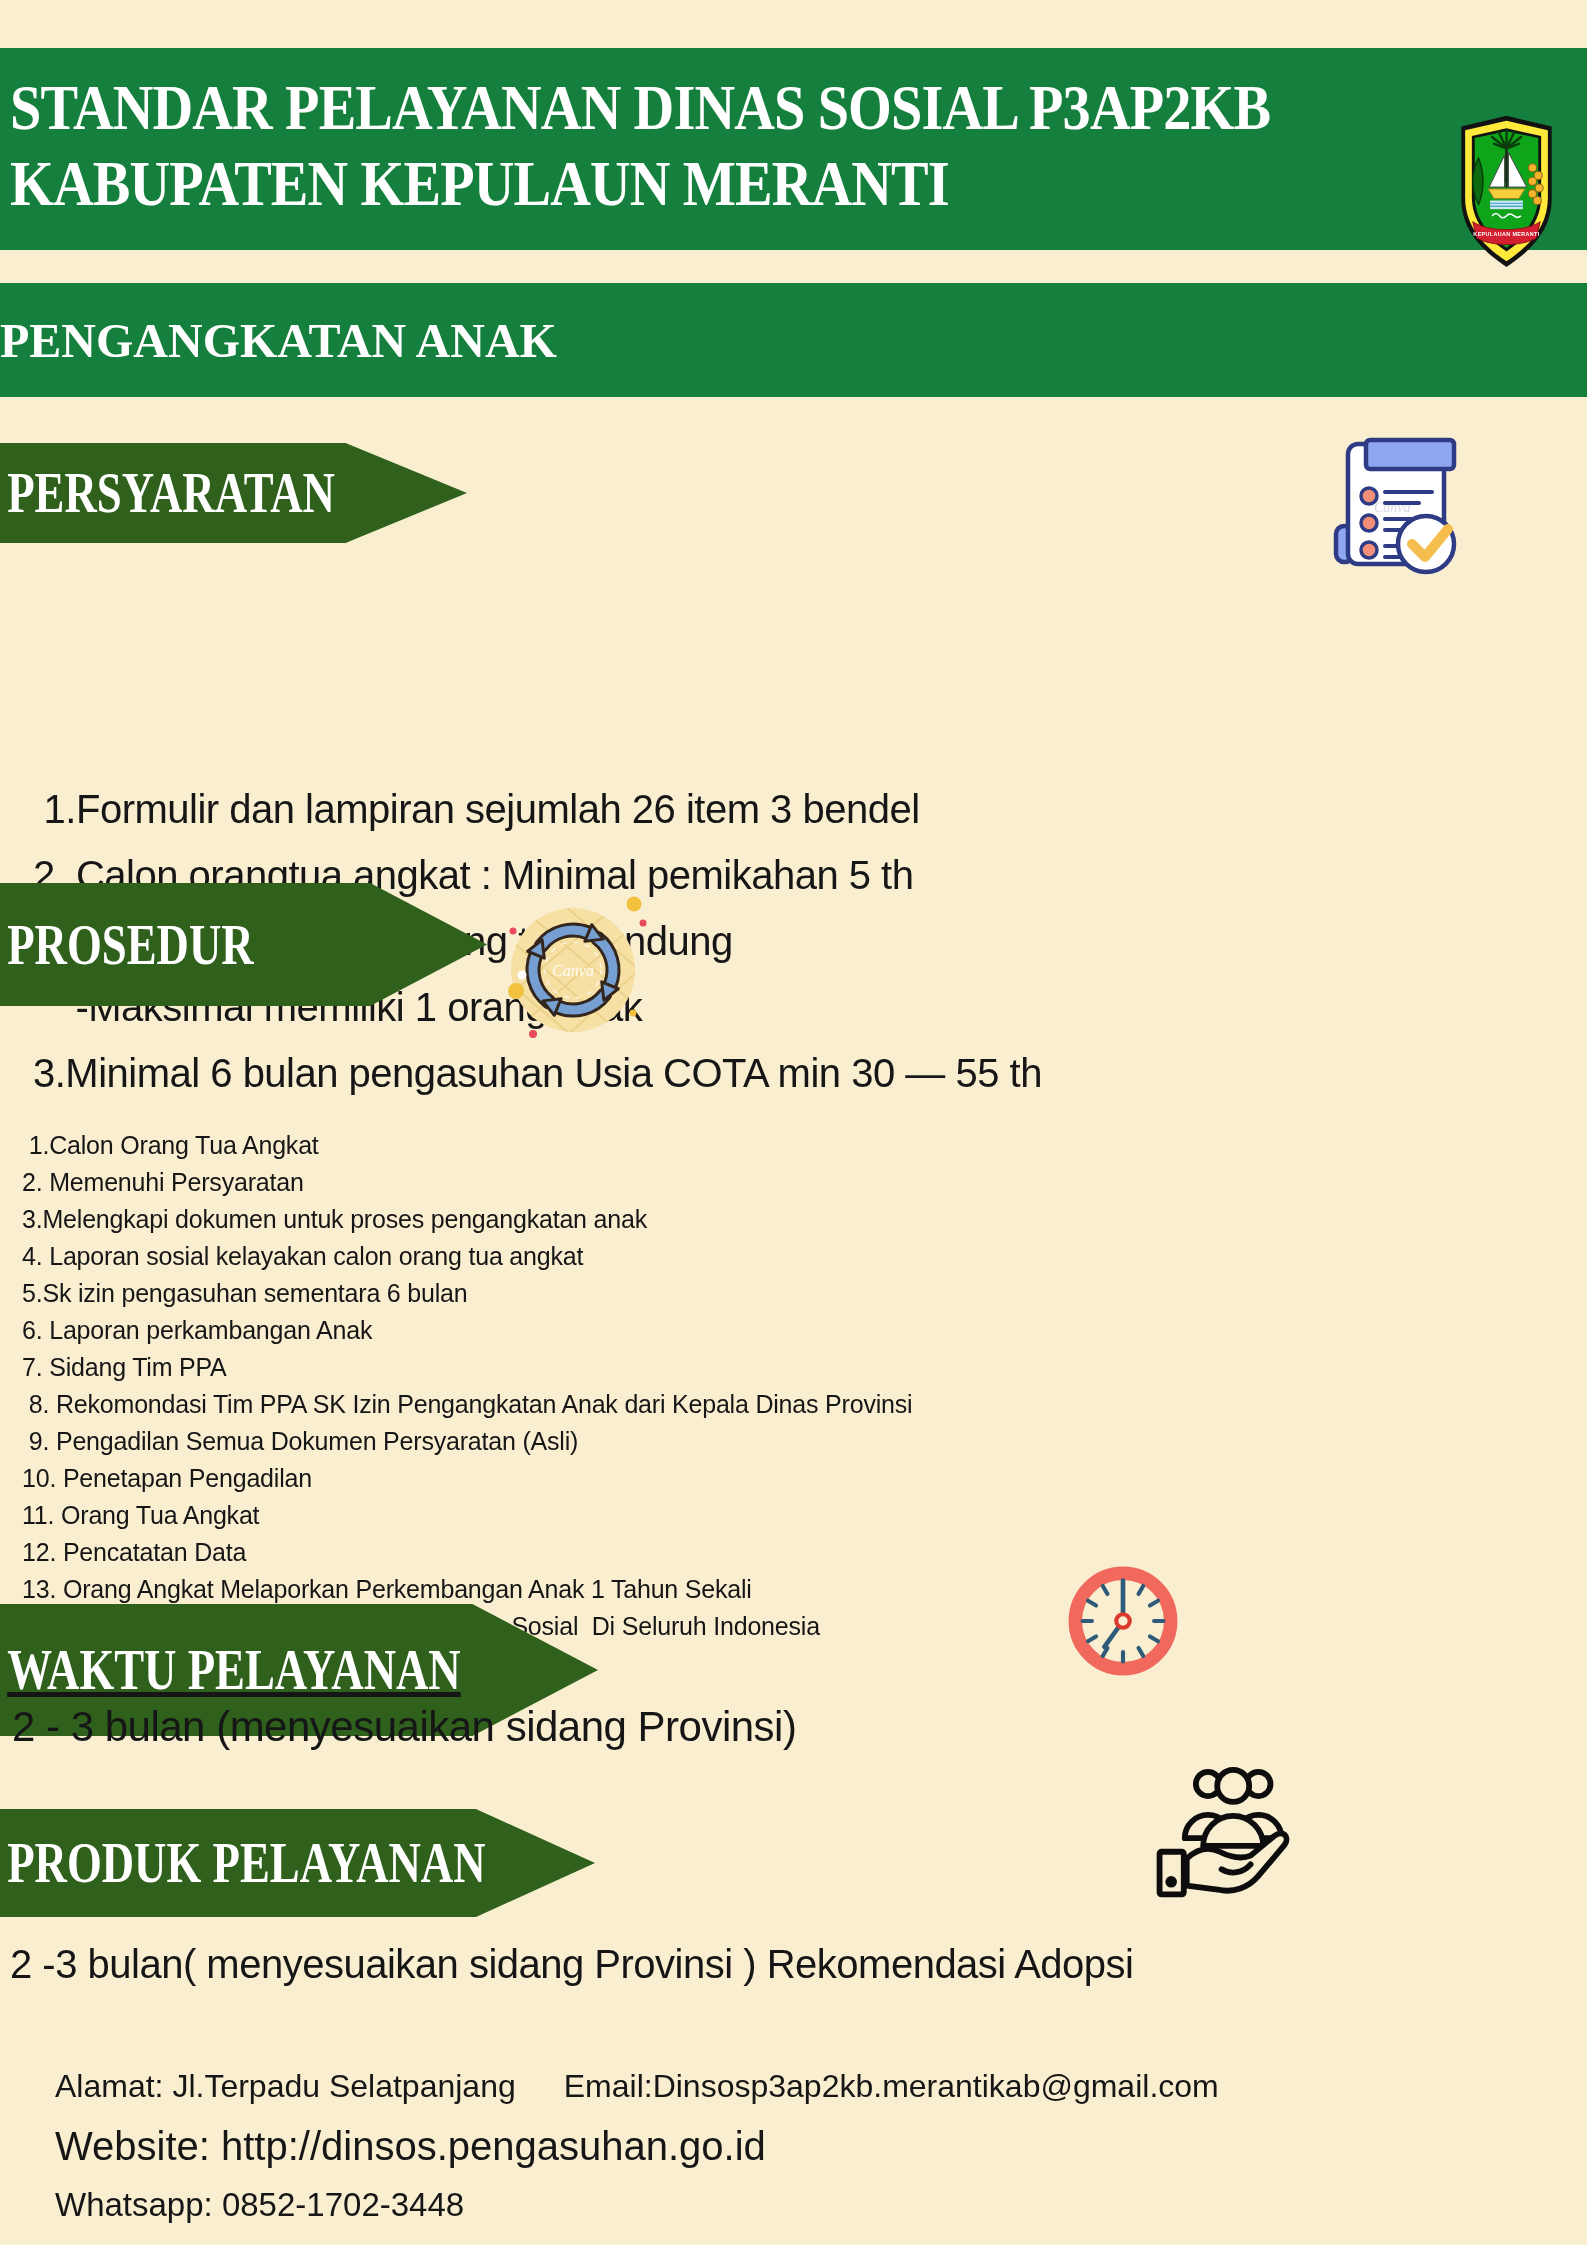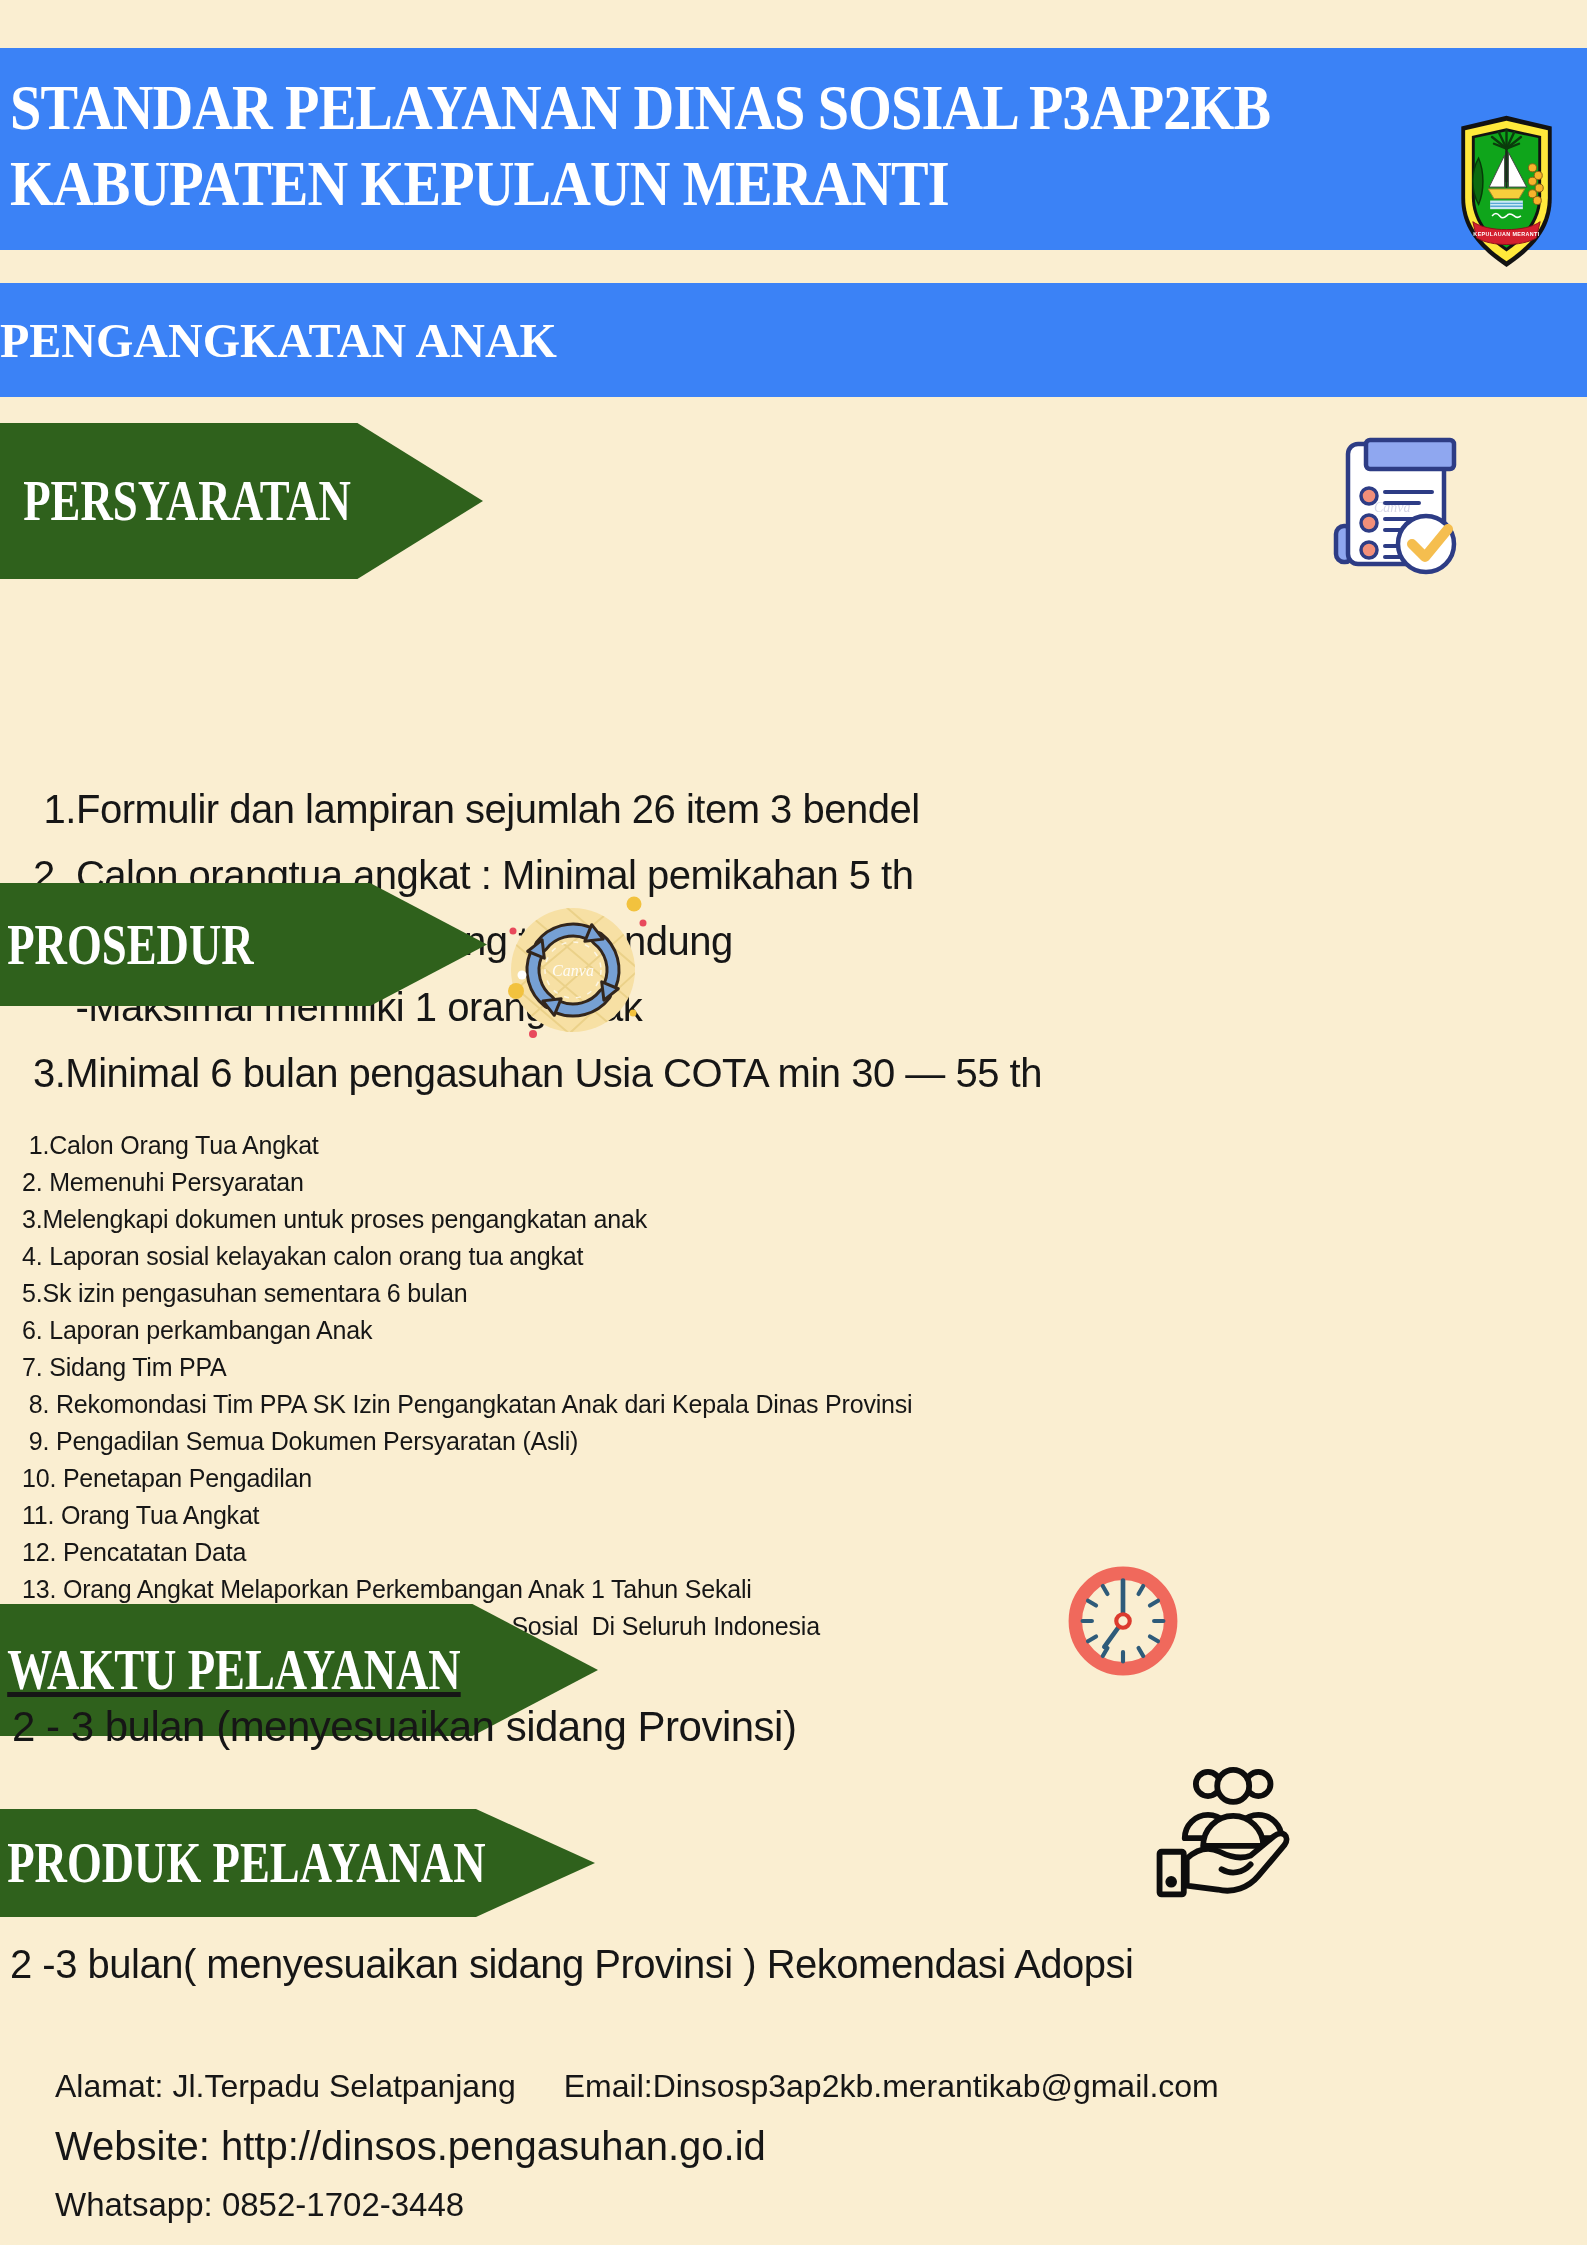--- a/index.html
+++ b/index.html
@@ -1,29 +1,29 @@
 <!DOCTYPE html>
 <html><head>
 <meta charset="utf-8">
 <style>
   html,body{margin:0;padding:0;}
   .page{position:relative;width:1587px;height:2245px;background:#FAEED1;overflow:hidden;
         font-family:"Liberation Sans",sans-serif;color:#161616;}
-  .banner{position:absolute;left:0;width:1587px;background:#3b82f6;}
+  .banner{position:absolute;left:0;width:1587px;background:#15803d;}
   .banner-1{top:48px;height:202px;}
   .banner-2{top:283px;height:114px;display:flex;align-items:center;justify-content:flex-start;}
   .title-wrap{position:absolute;left:10px;top:22px;}
   .title-line{font-family:"Liberation Serif",serif;font-weight:bold;color:#fff;font-size:64px;
         line-height:76px;white-space:nowrap;transform:scaleX(0.88);transform-origin:0 50%;letter-spacing:-1px;}
   .sub-title{font-family:"Liberation Serif",serif;font-weight:bold;color:#fff;font-size:48px;letter-spacing:0;}
   .logo{position:absolute;left:1443px;top:64px;width:127px;height:178px;}
   .arrow{position:absolute;left:0;background:#2F611C;display:flex;align-items:center;}
   .arrow-label{font-family:"Liberation Serif",serif;font-weight:bold;color:#fff;font-size:56px;
         white-space:nowrap;padding-left:9px;transform:scaleX(0.8);transform-origin:0 50%;}
-  .arrow-persyaratan{top:423px;width:467px;height:156px;clip-path:polygon(0 0,74% 0,100% 50%,74% 100%,0 100%);padding-left:16px;}
+  .arrow-persyaratan{top:443px;width:467px;height:100px;clip-path:polygon(0 0,74% 0,100% 50%,74% 100%,0 100%);}
   .arrow-prosedur{top:883px;width:487px;height:123px;clip-path:polygon(0 0,76% 0,100% 50%,76% 100%,0 100%);}
   .arrow-waktu{top:1604px;width:598px;height:132px;clip-path:polygon(0 0,79% 0,100% 50%,79% 100%,0 100%);text-decoration:underline;}
   .arrow-produk{top:1809px;width:595px;height:108px;clip-path:polygon(0 0,80% 0,100% 50%,80% 100%,0 100%);}
   .list{position:absolute;white-space:pre;}
   .list-persyaratan{left:33px;top:578px;font-size:40px;line-height:66px;letter-spacing:-0.5px;}
   .list-prosedur{left:22px;top:1016px;font-size:25px;line-height:37px;letter-spacing:-0.2px;}
   .big-text{position:absolute;font-size:42px;white-space:pre;letter-spacing:-0.5px;}
   .text-waktu{left:12px;top:1703px;}
   .text-produk{left:10px;top:1942px;font-size:40px;}
   .icon{position:absolute;}

